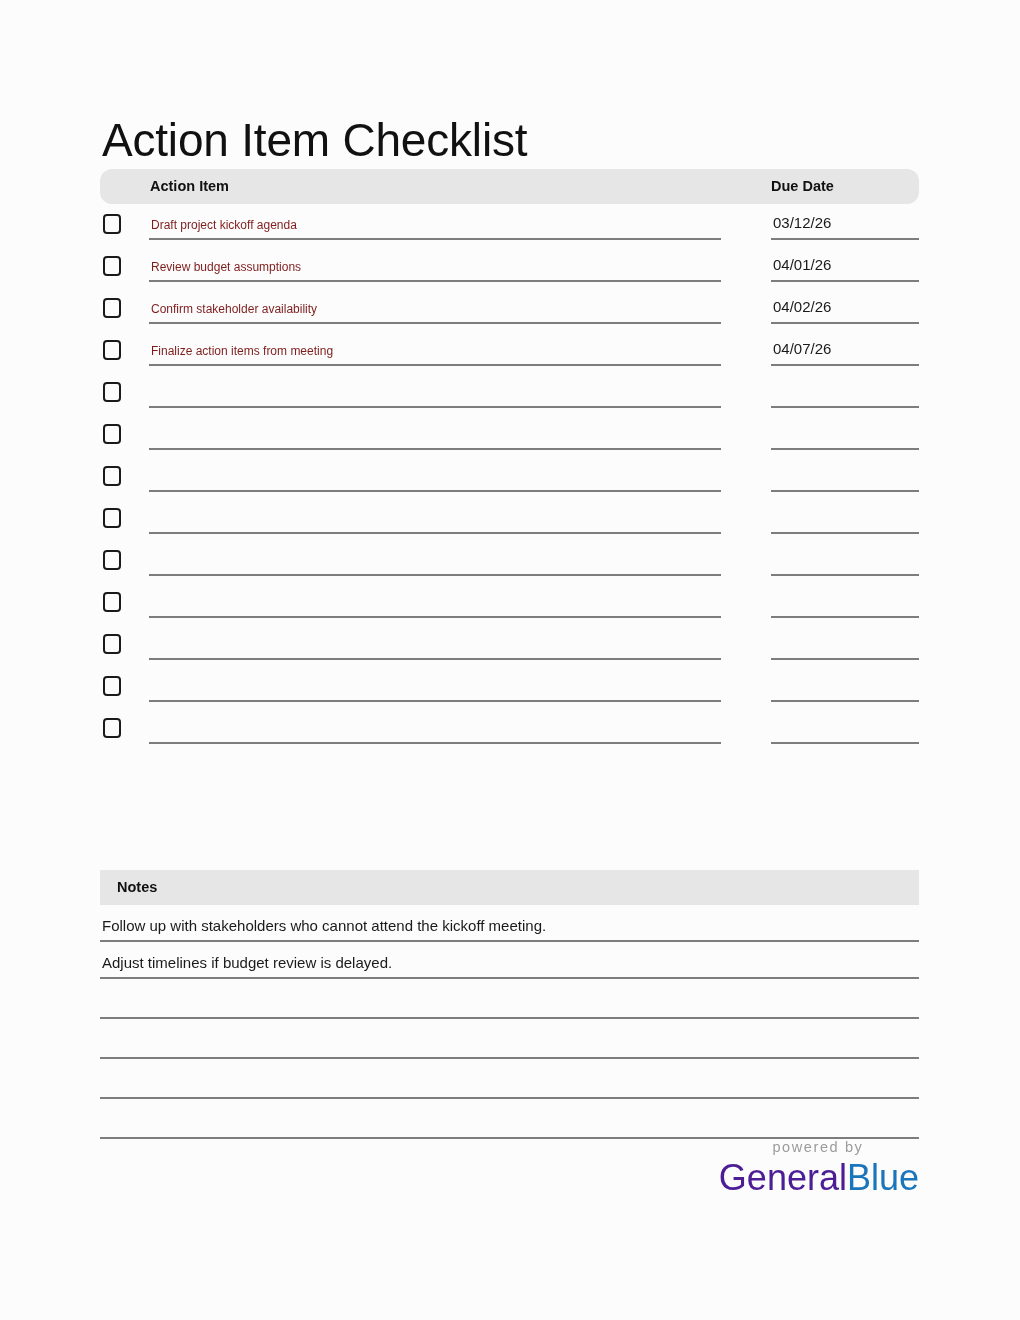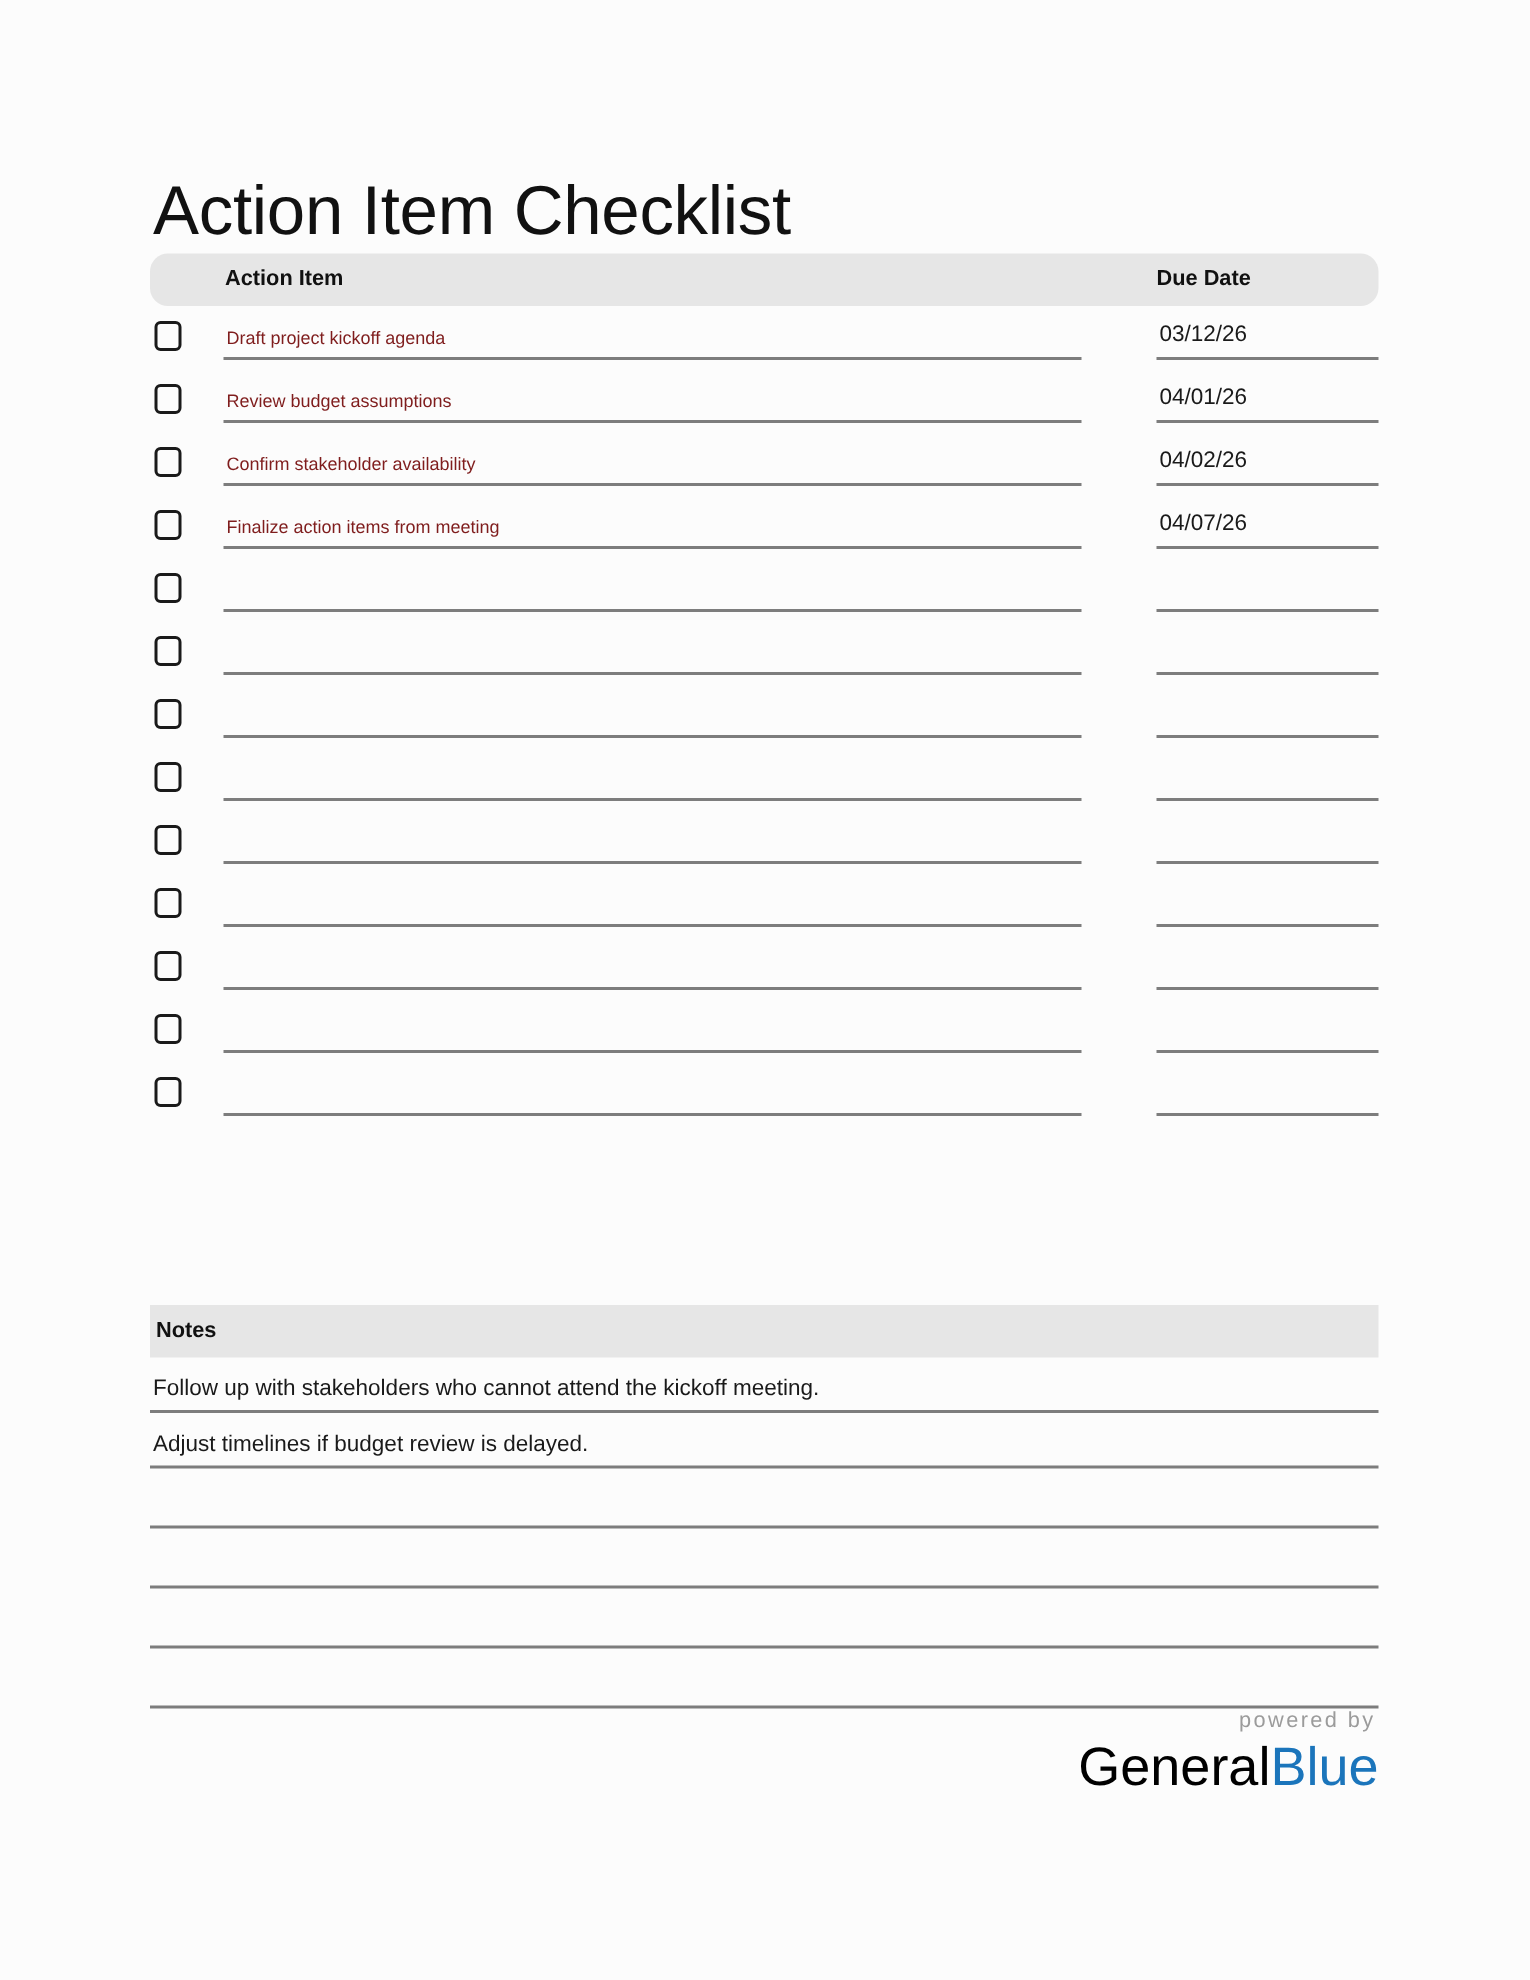--- a/index.html
+++ b/index.html
@@ -129,21 +129,21 @@
     left: 100px;
     top: 870px;
     width: 819px;
   }
   .notes-header {
     position: relative;
     height: 35px;
     background: #e6e6e6;
   }
   .notes-header .th {
-    left: 4px;
+    left: 17px;
   }
   .note-line {
     position: relative;
     height: 37px;
     border-bottom: 2.2px solid #7d7d7d;
     box-sizing: border-box;
   }
   .note-line .txt {
     position: absolute;
     left: 2px;
@@ -164,27 +164,28 @@
     top: 1140px;
     text-align: right;
   }
   .brand-powered {
     font-size: 14.5px;
     color: #9b9b9b;
     letter-spacing: 1.6px;
     line-height: 1;
     margin-bottom: 4px;
     padding-right: 2px;
+    text-align: center;
   }
   .brand-name {
     font-size: 36px;
     line-height: 1.05;
     white-space: nowrap;
   }
-  .brand-general { color: #000000; }
+  .brand-general { color: #4c1d95; }
   .brand-blue    { color: #1b75bb; }
 </style>
 </head>
 <body>
 
 <div class="page">
 
   <h1 class="doc-title">Action Item Checklist</h1>
 
   <div class="checklist">

